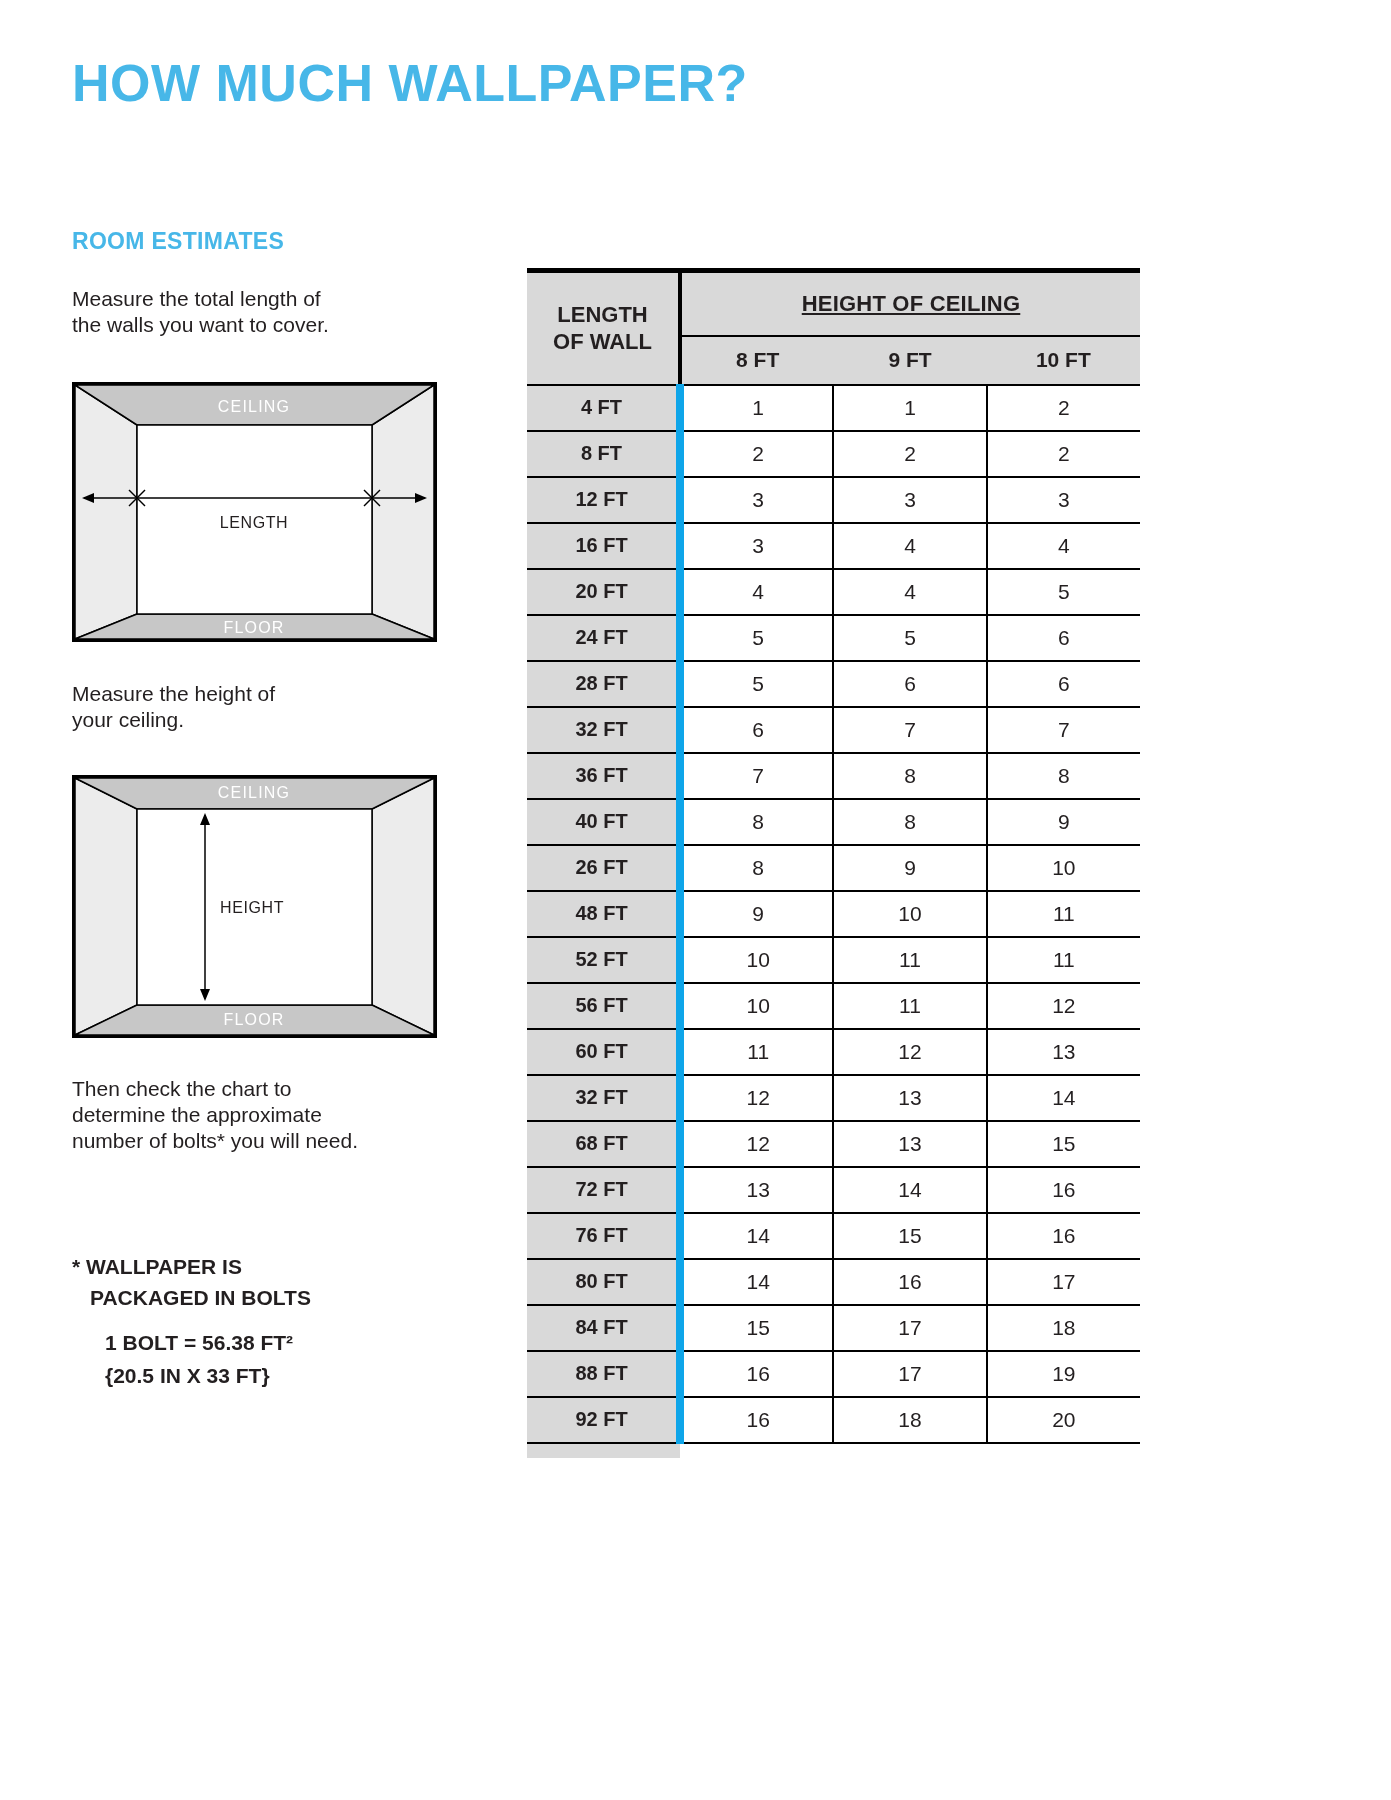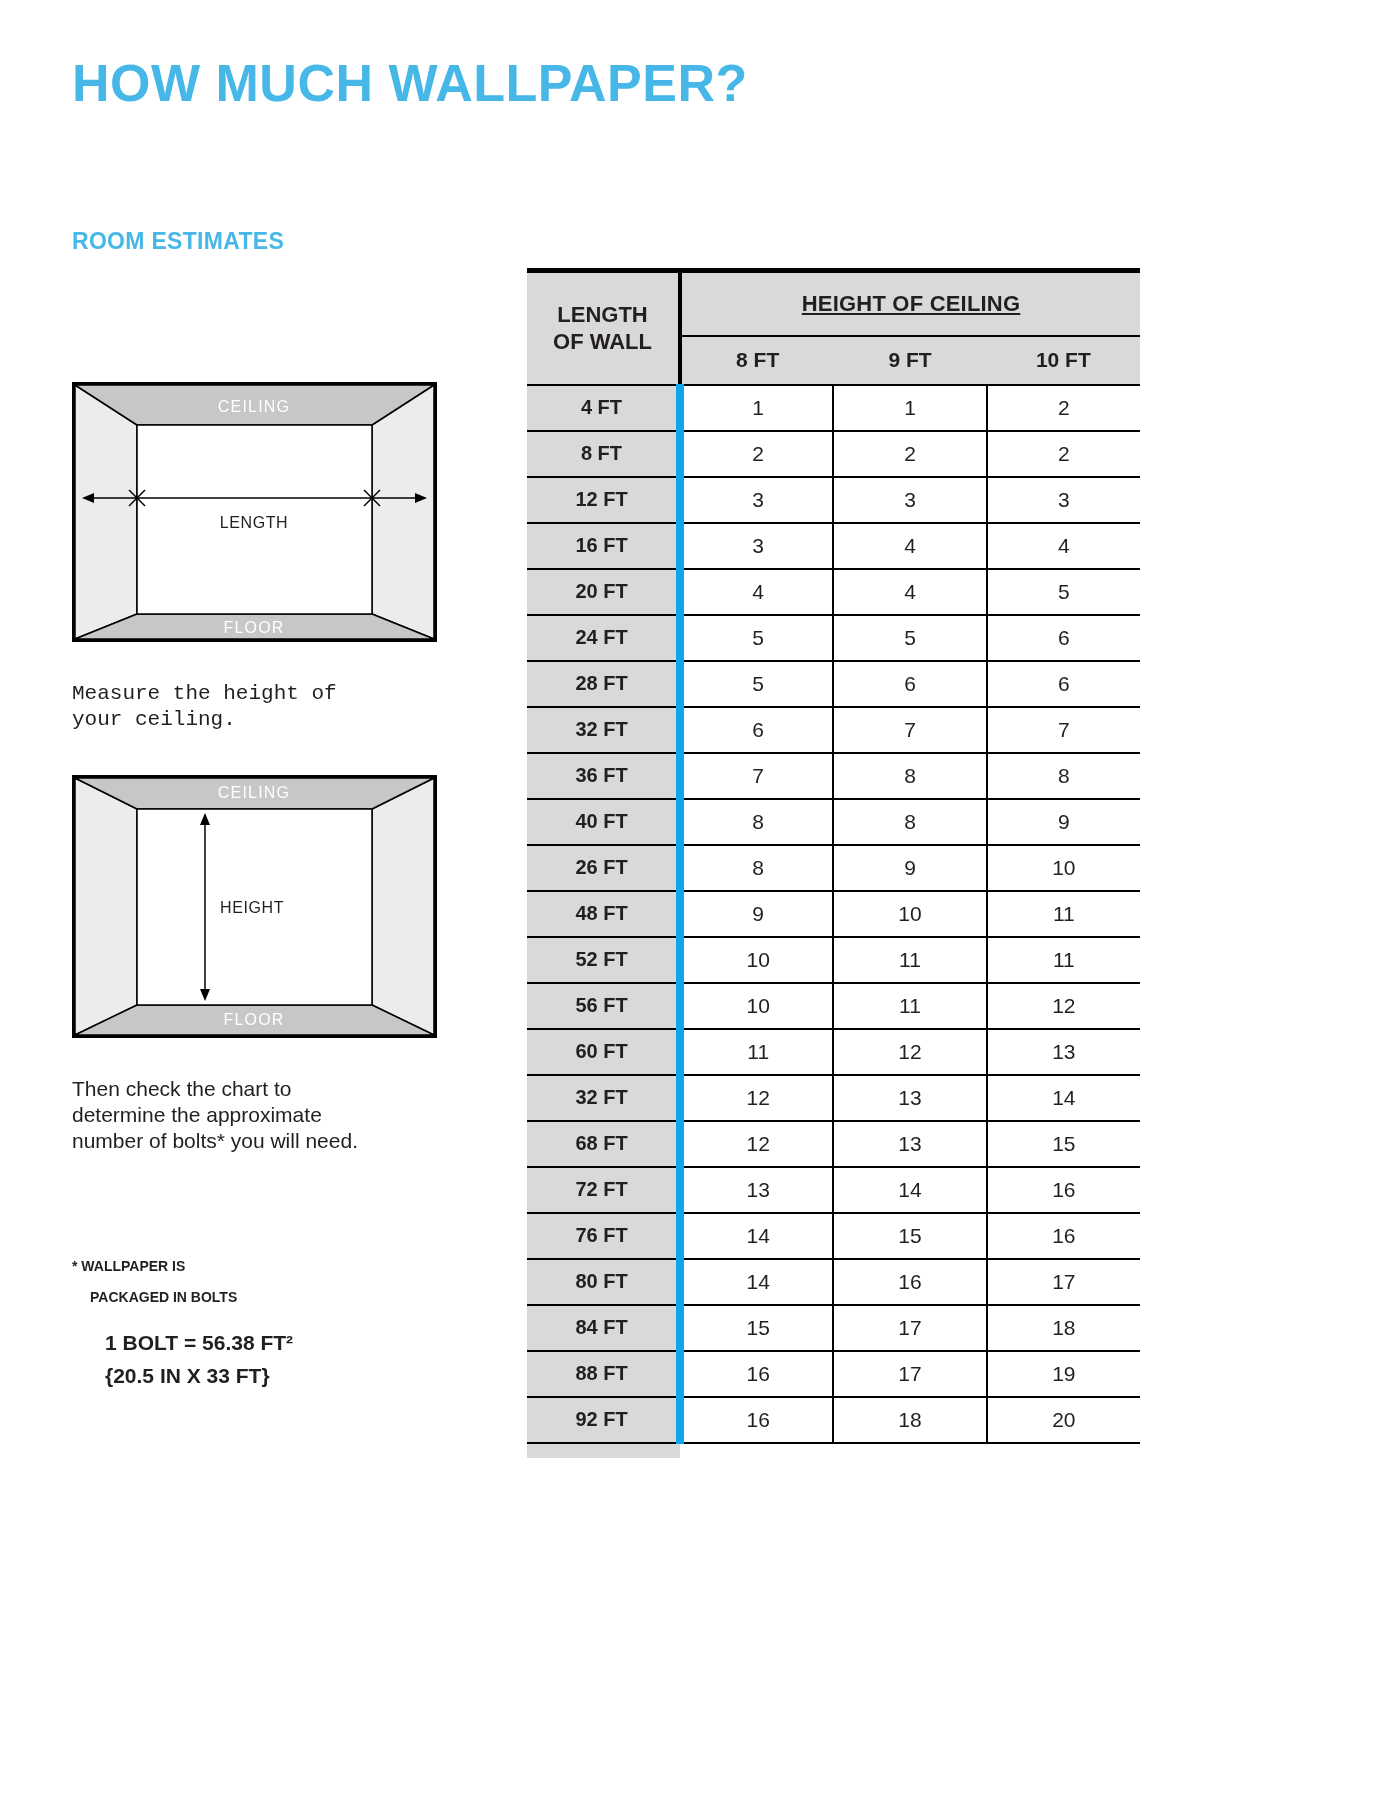--- a/index.html
+++ b/index.html
@@ -20,32 +20,32 @@
     position:absolute; font-size:23px; font-weight:700; color:#47b7e8; letter-spacing:0.3px;
   }
   .room-heading { left:72px; top:228px; }
   .table-heading { left:527px; top:228px; width:613px; text-align:center; }
 
   .body-text {
     position:absolute; left:72px;
     font-size:21px; line-height:26px; color:#231f20; white-space:pre-line;
   }
   .p-length { top:286px; }
-  .p-height { top:681px;font-family:Liberation Mono, monospace; }
+  .p-height { top:681px; }
   .p-chart  { top:1076px; }
 
   .diagram { position:absolute; left:72px; }
   .diagram-length { top:382px; }
   .diagram-height { top:775px; }
   .diag-label-white { fill:#ffffff; font-size:16px; letter-spacing:1.2px; }
   .diag-label-dark  { fill:#231f20; font-size:16px; letter-spacing:0.6px; }
 
   .footnote {
     position:absolute; left:72px; top:1251px;
-    font-size:14px; font-weight:700; line-height:31px;
+    font-size:21px; font-weight:700; line-height:31px;
   }
   .footnote .line2 { padding-left:18px; }
 
   .bolt-size {
     position:absolute; left:72px; top:1326px;
     font-size:21px; font-weight:700; line-height:33px; white-space:pre-line;margin-left:33px;
   }
 
   .bolts-table-wrap { position:absolute; left:527px; top:268px; width:613px; }
   table.bolts {
@@ -72,20 +72,22 @@
 </style>
 </head>
 <body>
 
 <div class="page">
 
   <h1 class="title">HOW MUCH WALLPAPER?</h1>
 
   <h2 class="section-heading room-heading">ROOM ESTIMATES</h2>
 
+  <p class="body-text p-length">Measure the total length of
+the walls you want to cover.</p>
 
   <svg class="diagram diagram-length" width="365" height="260" viewBox="0 0 365 260">
     <defs>
       <marker id="ah1" markerWidth="12" markerHeight="10" refX="10" refY="5" orient="auto-start-reverse" markerUnits="userSpaceOnUse">
         <path d="M0,0 L12,5 L0,10 z" fill="#000"></path>
       </marker>
     </defs>
     <rect x="1.5" y="1.5" width="362" height="257" fill="#ffffff" stroke="#000" stroke-width="3"></rect>
     <polygon points="3,3 65,43 65,232 3,257" fill="#ececec" stroke="#000" stroke-width="1.5"></polygon>
     <polygon points="362,3 300,43 300,232 362,257" fill="#ececec" stroke="#000" stroke-width="1.5"></polygon>

